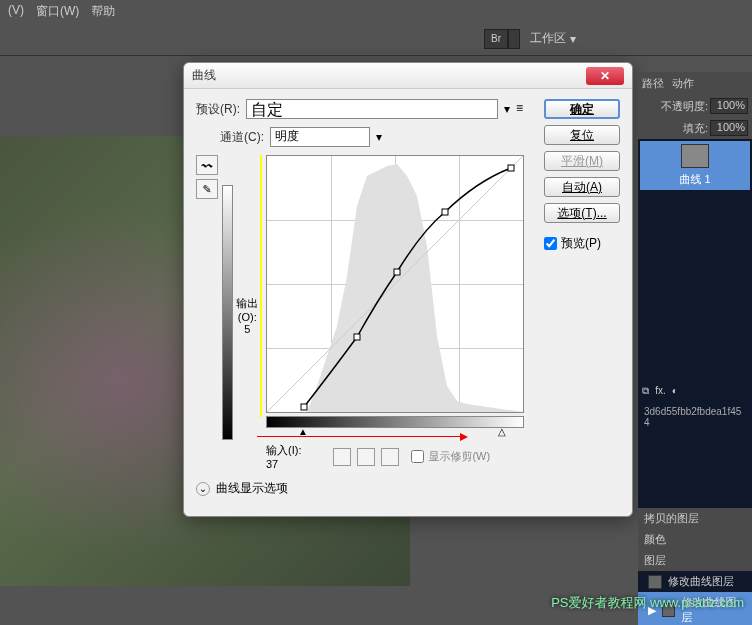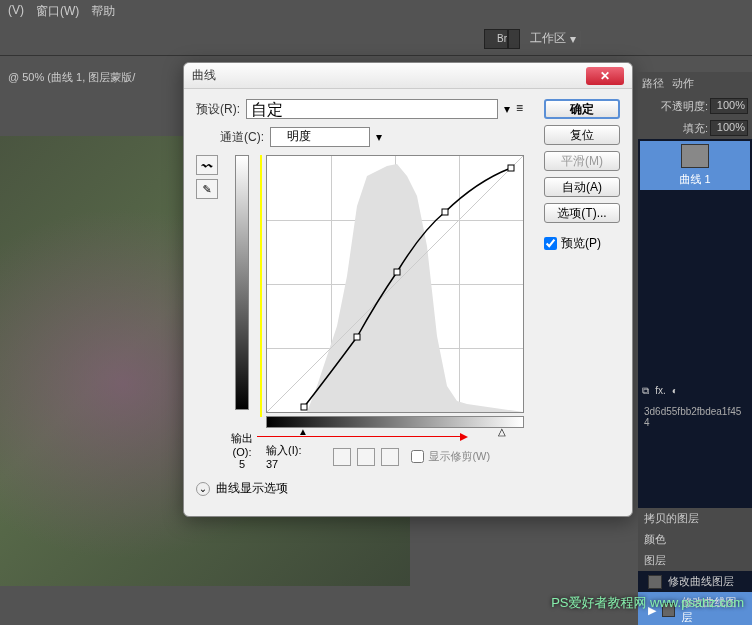--- a/index.html
+++ b/index.html
@@ -1,49 +1,49 @@
 <!DOCTYPE html>
 <html><head>
 <meta charset="utf-8">
 <style>
 * { box-sizing: border-box; margin: 0; padding: 0; font-family: "Microsoft YaHei", sans-serif; }
 body { background: #535353; width: 752px; height: 625px; overflow: hidden; position: relative; font-size: 12px; }
 .top-menu { background: #535353; color: #ccc; height: 22px; padding: 3px 8px; display: flex; gap: 12px; }
 .toolbar-row { background: #535353; height: 34px; border-bottom: 1px solid #333; display: flex; align-items: center; justify-content: flex-end; padding-right: 160px; gap: 10px; }
-.br-btn { background: #3a3a3a; width: 24px; height: 20px; border: 1px solid #222; color: #ccc; font-size: 10px; text-align: right; line-height: 18px; }
+.br-btn { background: #3a3a3a; width: 24px; height: 20px; border: 1px solid #222; color: #ccc; font-size: 10px; text-align: center; line-height: 18px; }
 .br-btn-dd { width: 12px; height: 20px; background: #3a3a3a; border: 1px solid #222; margin-left: -10px; }
 .workspace { color: #ccc; display: flex; align-items: center; gap: 4px; }
 .ws-dd { width: 12px; height: 16px; border-left: 1px solid #555; }
 .content { position: relative; height: 568px; }
 .doc-tab { position: absolute; left: 0; top: 10px; color: #ccc; font-size: 11px; padding: 4px 8px; }
 .canvas-area { position: absolute; left: 0; top: 80px; width: 410px; height: 450px; background: linear-gradient(135deg, #4a5540 0%, #596b4a 40%, #3d4838 100%); }
 .canvas-area::after { content: ""; position: absolute; inset: 0; background: radial-gradient(ellipse at 30% 55%, rgba(140,90,130,0.6) 0%, transparent 50%); }
 
 .dialog { position: absolute; left: 183px; top: 6px; width: 450px; height: 455px; background: #f0f0f0; border: 1px solid #888; border-radius: 6px; box-shadow: 0 4px 20px rgba(0,0,0,0.4); }
 .dlg-title { height: 26px; background: linear-gradient(#fdfdfd, #e8e8e8); border-bottom: 1px solid #ccc; border-radius: 6px 6px 0 0; display: flex; align-items: center; padding: 0 8px; justify-content: space-between; }
 .dlg-title-text { font-size: 12px; color: #333; }
 .close-x { width: 38px; height: 18px; background: linear-gradient(#e67,#c23); border-radius: 3px; color: #fff; text-align: center; line-height: 18px; font-weight: bold; }
 .dlg-body { padding: 10px 12px; display: flex; gap: 12px; }
 .dlg-left { flex: 1; }
 .dlg-right { width: 76px; display: flex; flex-direction: column; gap: 6px; align-items: stretch; }
 .row { display: flex; align-items: center; gap: 6px; margin-bottom: 8px; }
 .lbl { font-size: 12px; color: #333; }
 .preset-select { flex: 1; height: 20px; border: 1px solid #888; background: #fff; padding: 0 4px; font-size: 16px; }
 .menu-icon { width: 16px; height: 16px; display: inline-block; }
 .menu-icon::before { content: "≡"; }
-.channel-select { width: 100px; height: 20px; border: 1px solid #888; background: #fff; padding: 0 16px; }
-.btn { height: 20px; background: linear-gradient(#fff,#e4e4e4); border: 1px solid #888; border-radius: 3px; font-size: 12px; cursor: pointer; }
+.channel-select { width: 100px; height: 20px; border: 1px solid #888; background: #fff; padding: 0 4px; }
+.btn { height: 20px; background: linear-gradient(#fff,#e4e4e4); border: 1px solid #888; border-radius: 3px; font-size: 12px; cursor: pointer; text-decoration: underline; }
 .btn-primary { border: 2px solid #5a8fd6; font-weight: bold; }
 .chk-row { display: flex; align-items: center; gap: 4px; margin-top: 6px; }
 .chk { width: 13px; height: 13px; }
 
 .curve-area { display: flex; gap: 4px; margin-top: 4px; }
 .tool-col { width: 22px; display: flex; flex-direction: column; gap: 4px; }
 .tool-btn { width: 22px; height: 20px; border: 1px solid #999; background: #f4f4f4; font-size: 11px; text-align: center; line-height: 18px; }
-.output-col { width: 40px; display: flex; flex-direction: column; align-items: center; justify-content: space-between; font-size: 11px; text-align: center; }
+.output-col { width: 40px; display: flex; align-items: center; justify-content: center; font-size: 11px; text-align: center; }
 .vramp { width: 14px; height: 255px; background: linear-gradient(#fff, #000); border: 1px solid #888; }
 .yellow-line { position: absolute; width: 2px; height: 262px; background: #ffff00; }
 .graph-wrap { display: flex; flex-direction: column; }
 .graph { width: 258px; height: 258px; border: 1px solid #888; background: #fff; position: relative; }
 .grid-v, .grid-h { position: absolute; background: #ccc; }
 .grid-v { width: 1px; height: 100%; }
 .grid-h { height: 1px; width: 100%; }
 .histogram { position: absolute; inset: 0; }
 .curve-svg { position: absolute; inset: 0; }
 .hramp { width: 258px; height: 12px; background: linear-gradient(90deg, #000, #fff); border: 1px solid #888; margin-top: 3px; }
@@ -84,21 +84,20 @@
   <div class="br-btn">Br</div>
   <div class="br-btn-dd"></div>
   <div class="workspace">
     <span>工作区</span>
     <span>▾</span>
     <div class="ws-dd"></div>
   </div>
 </div>
 
 <div class="content">
-  <div class="doc-tab">@ 50% (曲线 1, 图层蒙版/</div>
   <div class="canvas-area"></div>
 
   <div class="dialog">
     <div class="dlg-title">
       <span class="dlg-title-text">曲线</span>
       <div class="close-x">✕</div>
     </div>
     <div class="dlg-body">
       <div class="dlg-left">
         <div class="row">

